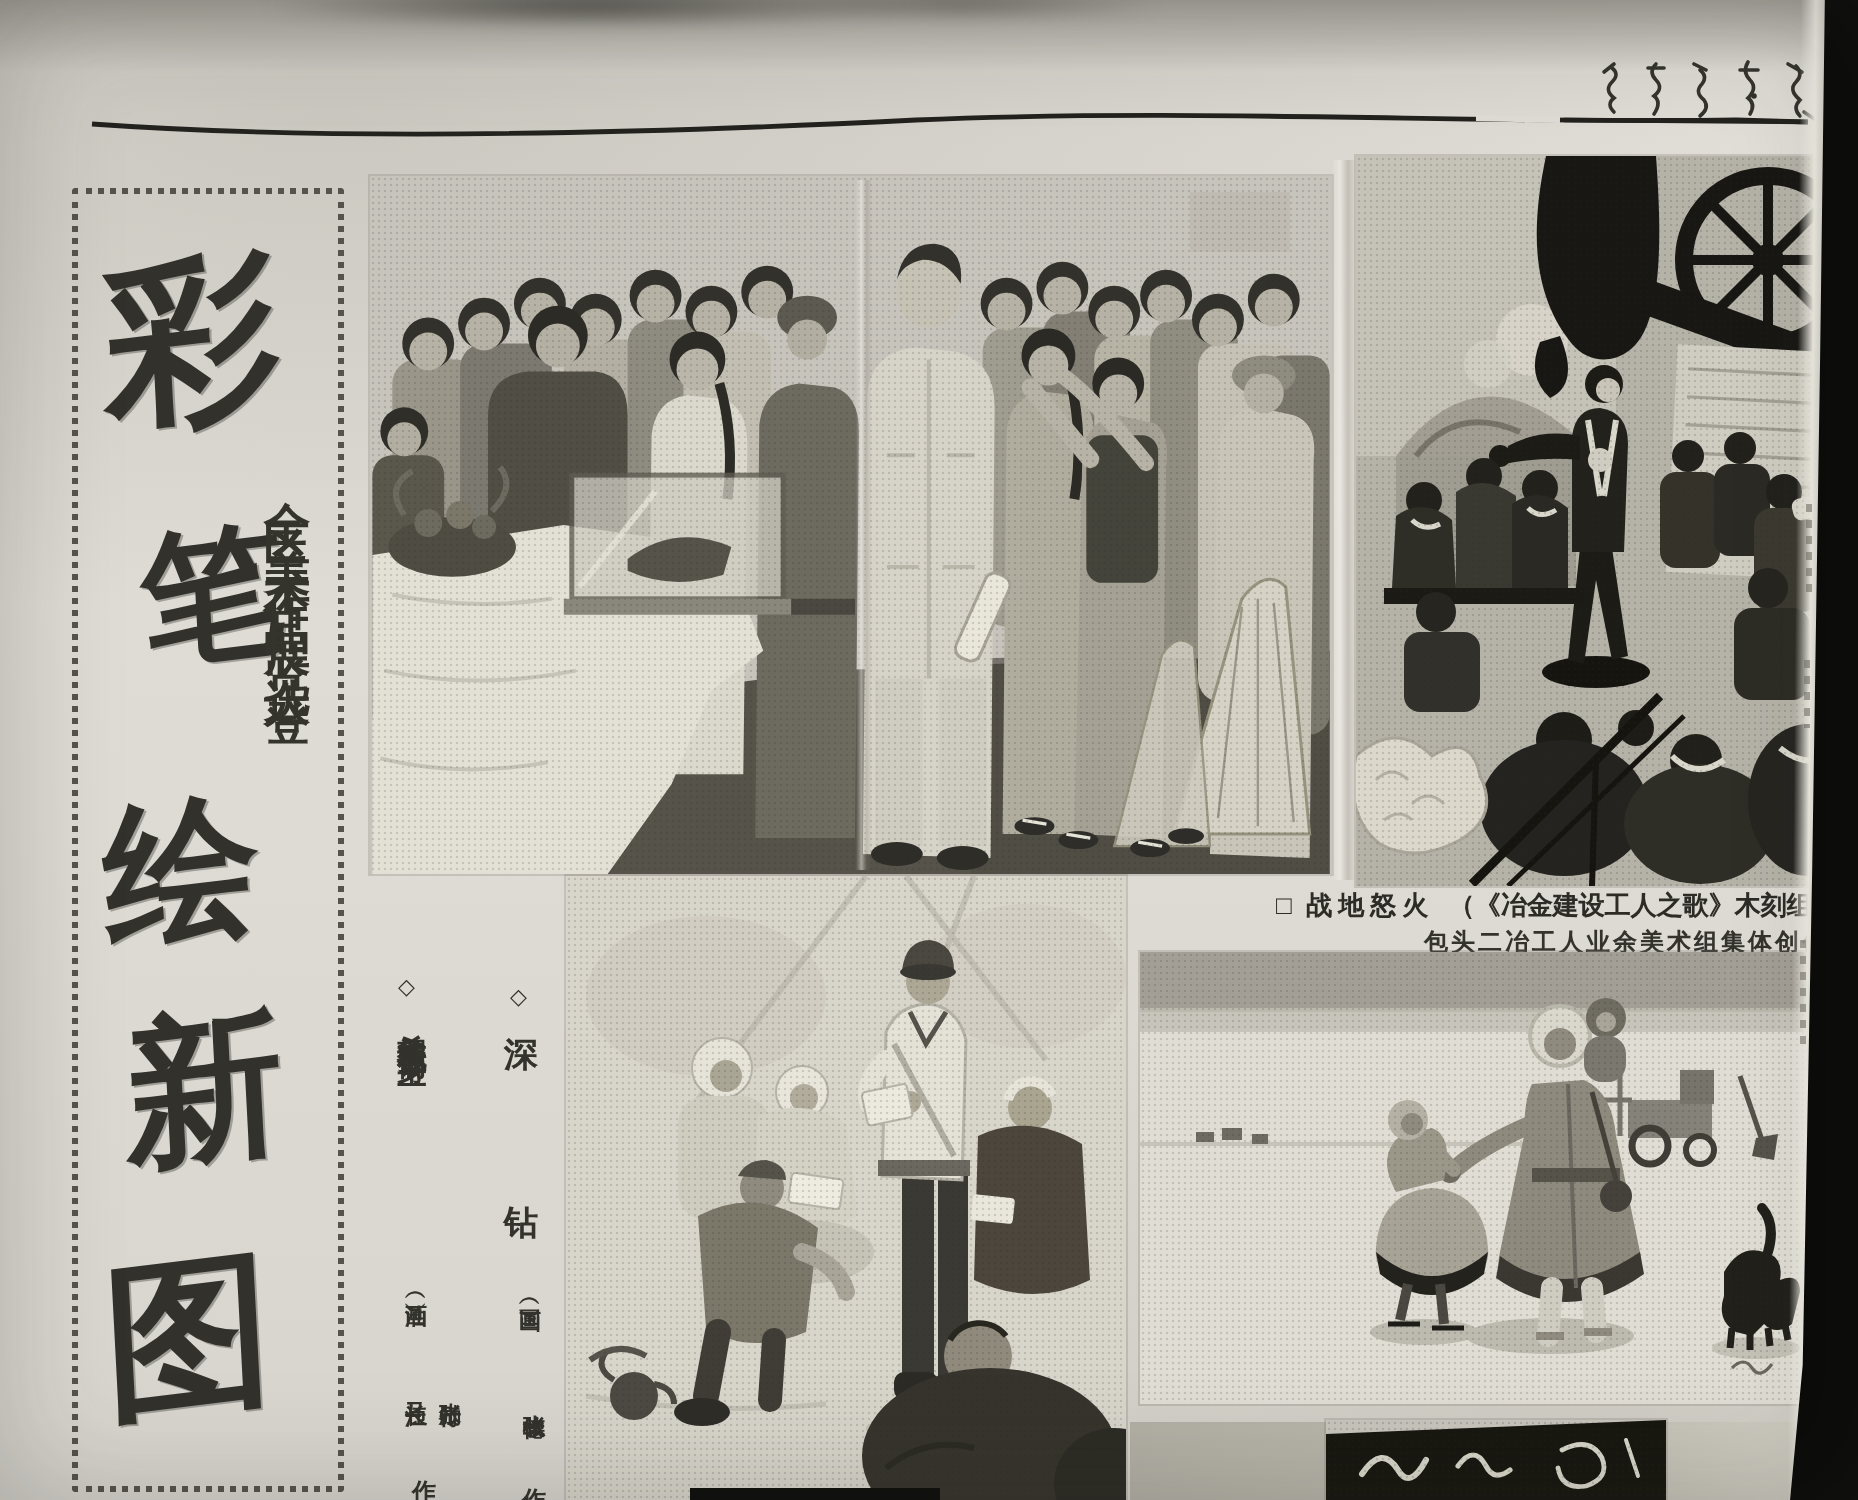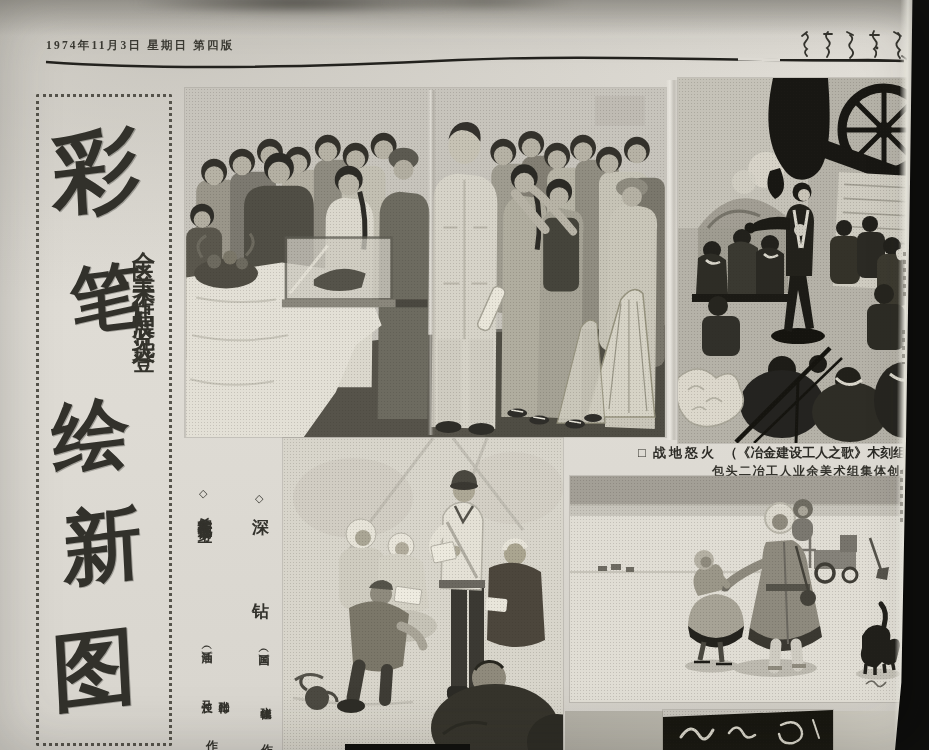--- a/index.html
+++ b/index.html
@@ -53,21 +53,20 @@
 </style>
 </head>
 <body>
 
 <div id="stage">
   <div class="abs paper"></div>
   <div class="abs fold-band"></div>
   <div class="abs fold-blob"></div>
   <div class="abs fold-blob2"></div>
 
-  <div class="abs date-line">1974年11月3日  星期日  第四版</div>
   <svg class="abs rule" width="872" height="24" viewBox="0 0 872 24">
     <path d="M8,12 C120,20 260,18 420,10 C560,4 700,12 830,10 L866,11" fill="none" stroke="#23221e" stroke-width="2.4"></path>
     <path d="M700,9 L742,10" fill="none" stroke="#dedbd4" stroke-width="3"></path>
     <path d="M744,10 L866,11" fill="none" stroke="#23221e" stroke-width="2.2"></path>
   </svg>
 
   <svg class="abs masthead" width="116" height="38" viewBox="0 0 116 38">
     <g fill="none" stroke="#34332d" stroke-width="1.8" stroke-linecap="round">
       <path d="M8,8 q4,3 0,7 t1,8 q-4,3 0,7"></path>
         <path d="M4,10 l5,-4"></path>

